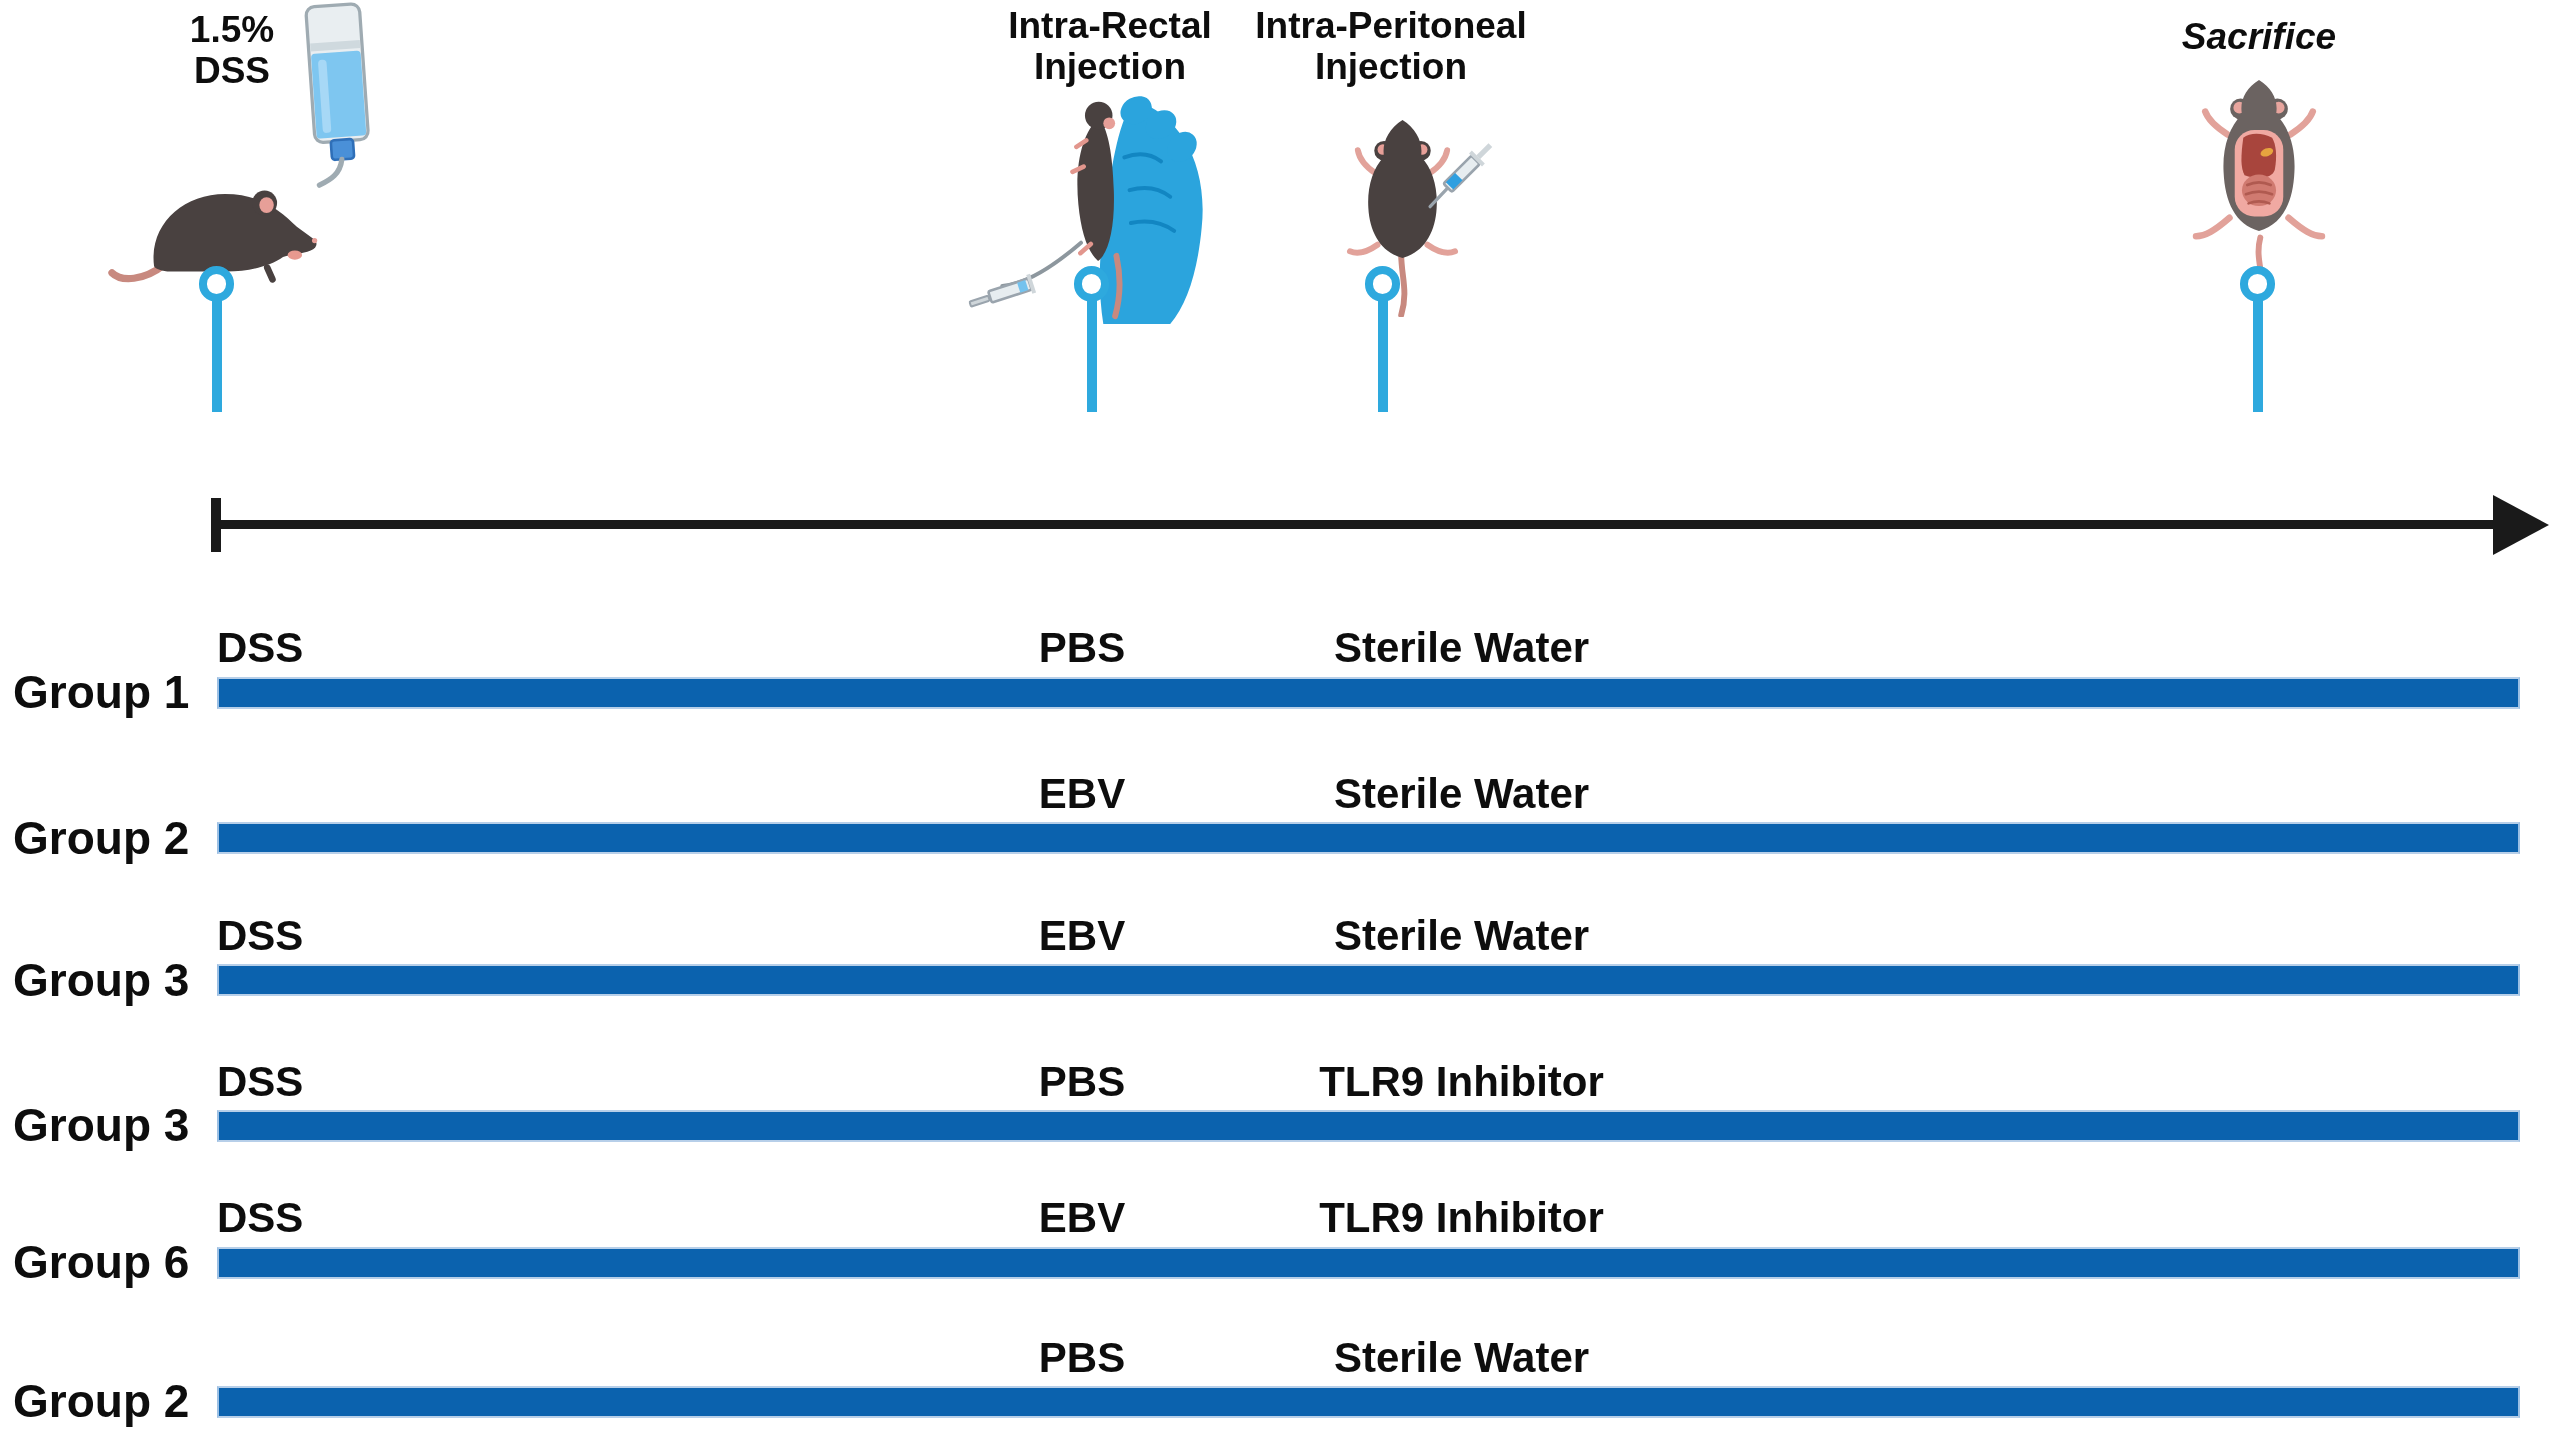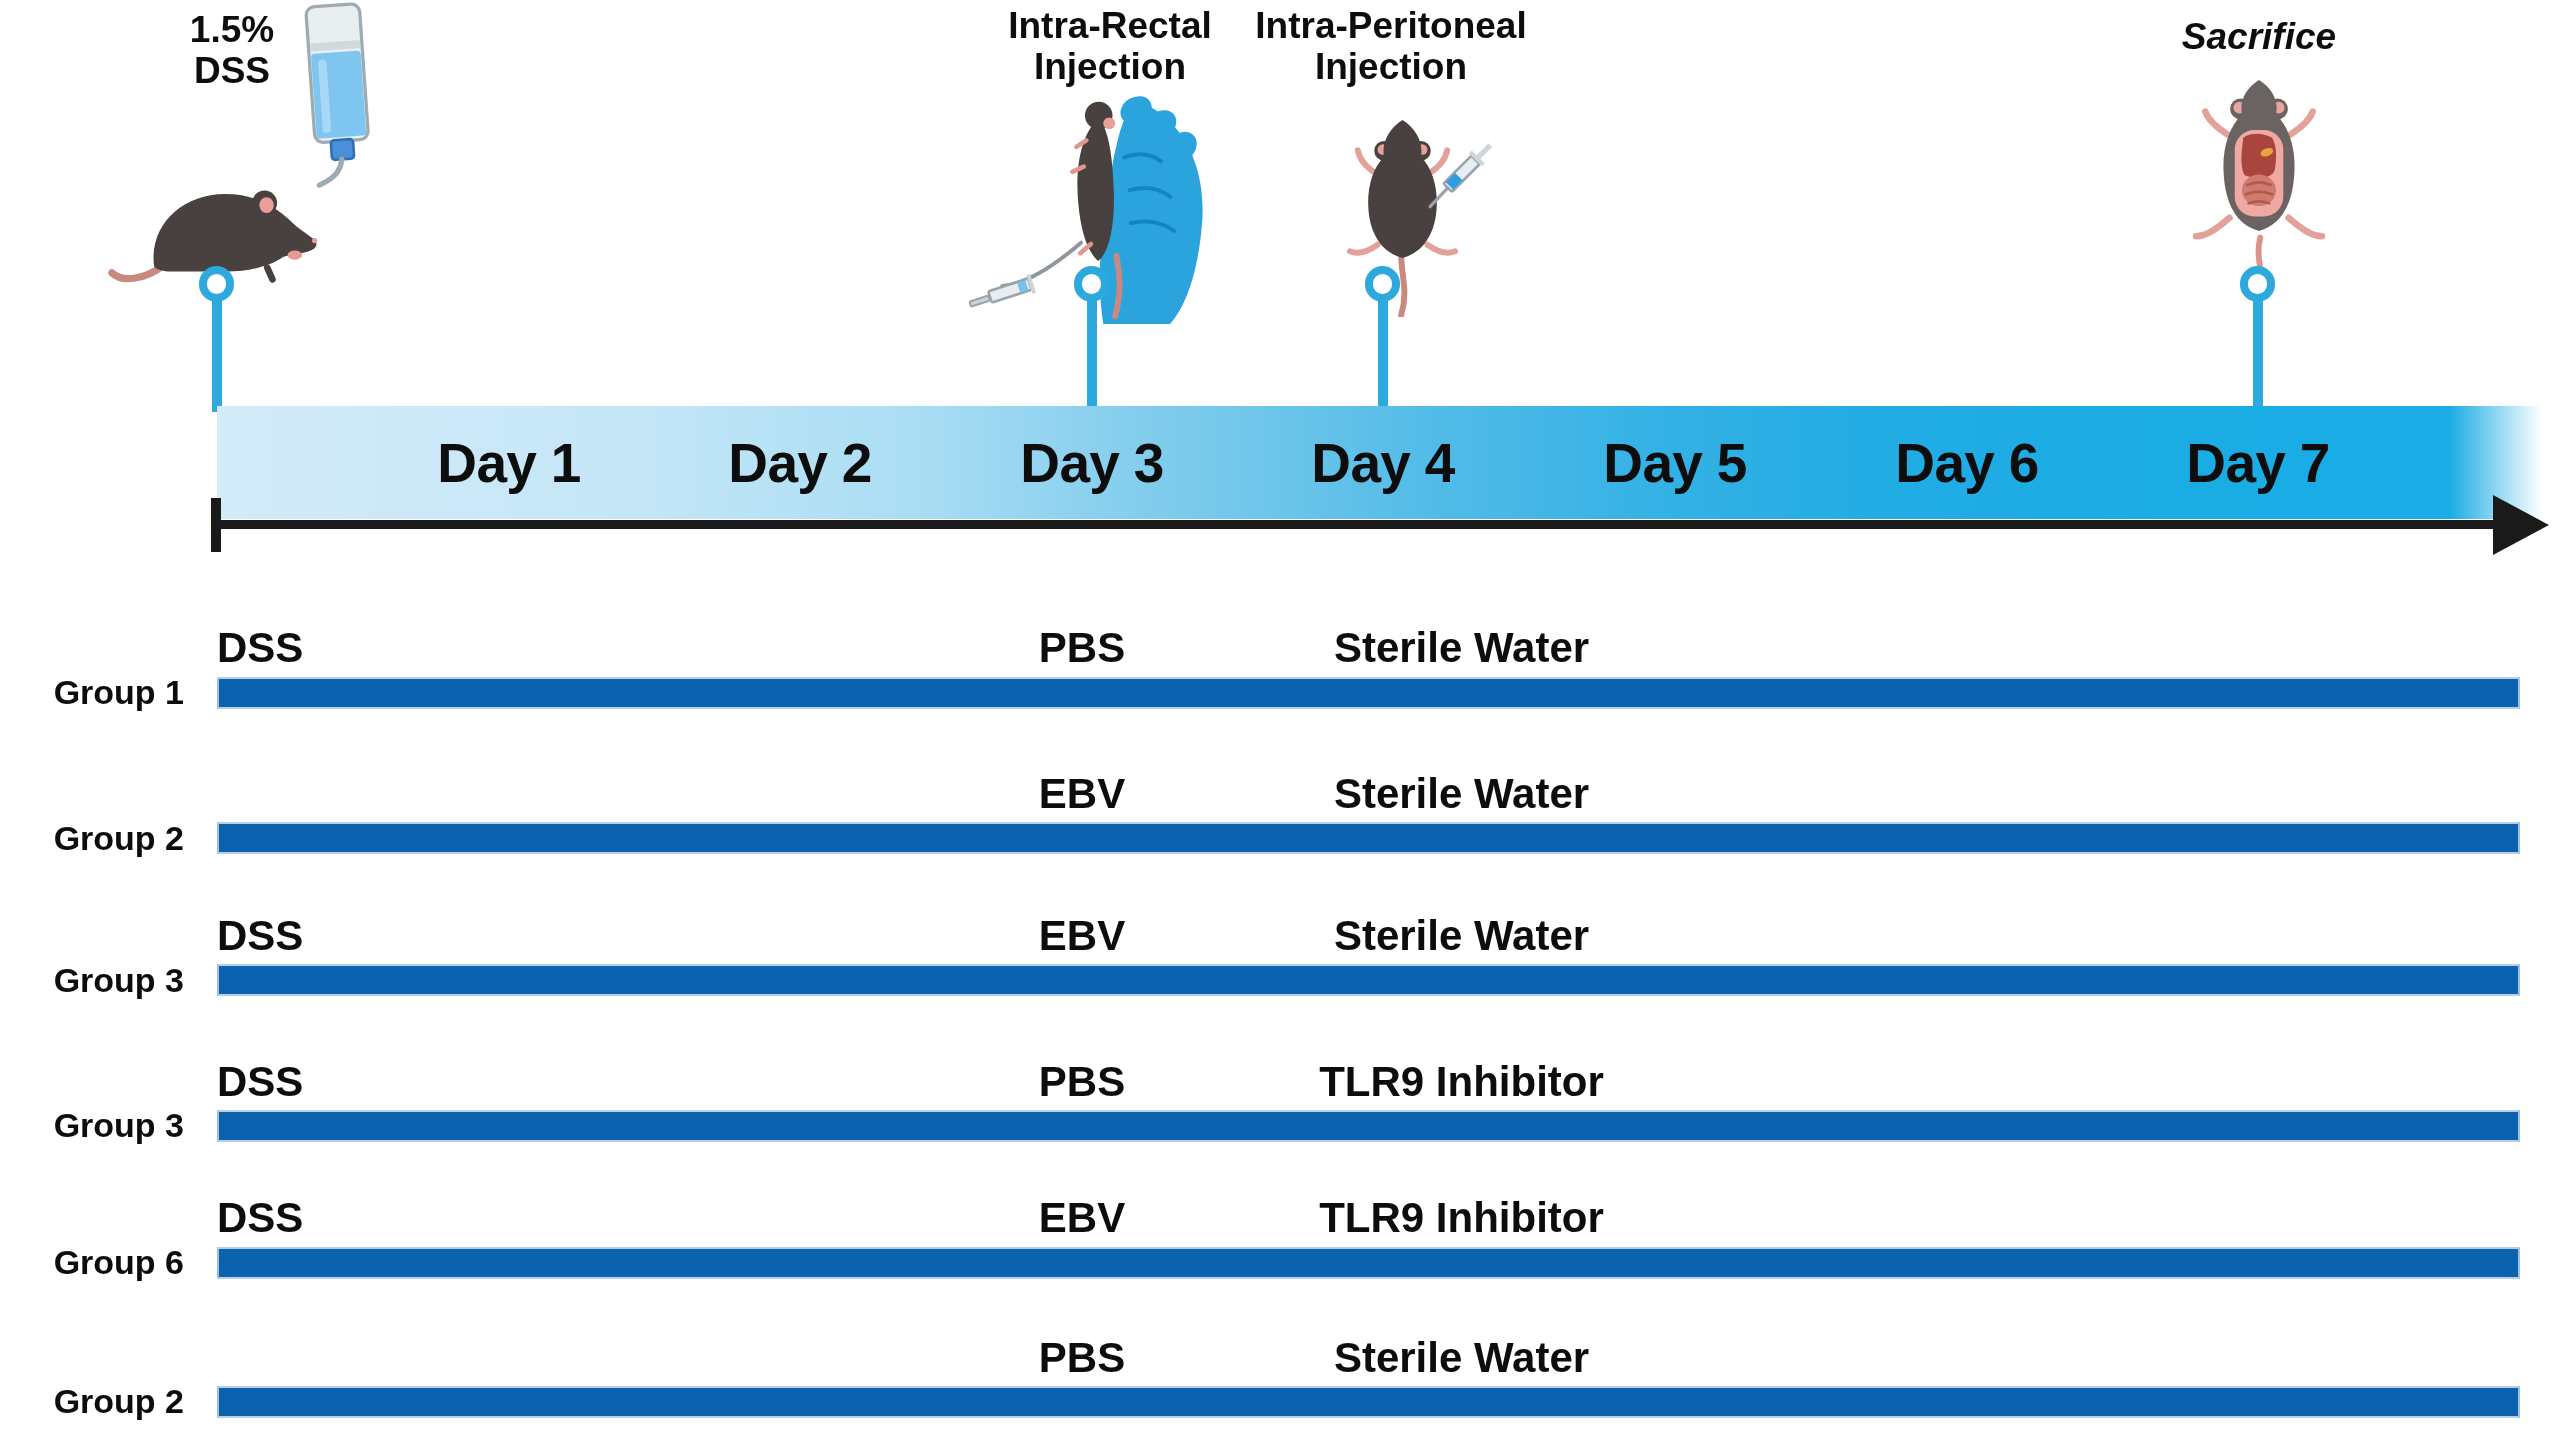--- a/index.html
+++ b/index.html
@@ -21,21 +21,21 @@
 
   
   #axis-line{position:absolute;left:217px;top:520px;width:2286px;height:8.5px;background:#1a1a1a;}
   #axis-tick{position:absolute;left:211px;top:498px;width:9.9px;height:54px;background:#1a1a1a;}
   #axis-head{position:absolute;left:2493px;top:495px;width:0;height:0;
              border-left:56px solid #1a1a1a;border-top:30px solid transparent;border-bottom:30px solid transparent;}
 
   
   .gbar{position:absolute;left:217px;width:2303px;height:31.5px;box-sizing:border-box;background:#0b62ae;
         border-top:2.6px solid #b7cfe9;border-bottom:2.6px solid #b7cfe9;border-left:2px solid #9cc0e4;border-right:2px solid #9cc0e4;}
-  .gname{position:absolute;left:13px;width:171px;text-align:right;font-weight:700;font-size:34px;line-height:53px;white-space:nowrap;}
+  .gname{position:absolute;left:13px;width:171px;text-align:right;font-weight:700;font-size:46px;line-height:53px;white-space:nowrap;}
   .tlabel{position:absolute;font-weight:700;font-size:42px;line-height:46px;white-space:nowrap;}
   .tlabel.oral{left:217px;width:342px;text-align:left;}
   .tlabel.d3{left:944px;width:276px;text-align:center;}
   .tlabel.d4{left:1258px;width:407px;text-align:center;}
 
   .icon{position:absolute;}
   svg{display:block;}
 </style>
 </head>
 <body>
@@ -153,29 +153,20 @@
     </div>
   <div class="tmarker" style="left:1383px;">
       <div class="ring"></div>
       <div class="stem"></div>
     </div>
   <div class="tmarker" style="left:2258px;">
       <div class="ring"></div>
       <div class="stem"></div>
     </div>
 
-  <div id="band">
-    <div class="day" style="left:292px;">Day 1</div>
-    <div class="day" style="left:583px;">Day 2</div>
-    <div class="day" style="left:875px;">Day 3</div>
-    <div class="day" style="left:1166px;">Day 4</div>
-    <div class="day" style="left:1458px;">Day 5</div>
-    <div class="day" style="left:1750px;">Day 6</div>
-    <div class="day" style="left:2041px;">Day 7</div>
-  </div>
 
   <div id="axis-tick"></div>
   <div id="axis-line"></div>
   <div id="axis-head"></div>
 
   <div>
     <div class="gname" style="top:666px;">Group 1</div>
     <div class="tlabel oral" style="top:625px;">DSS</div>
     <div class="tlabel d3" style="top:625px;">PBS</div>
     <div class="tlabel d4" style="top:625px;">Sterile Water</div>

